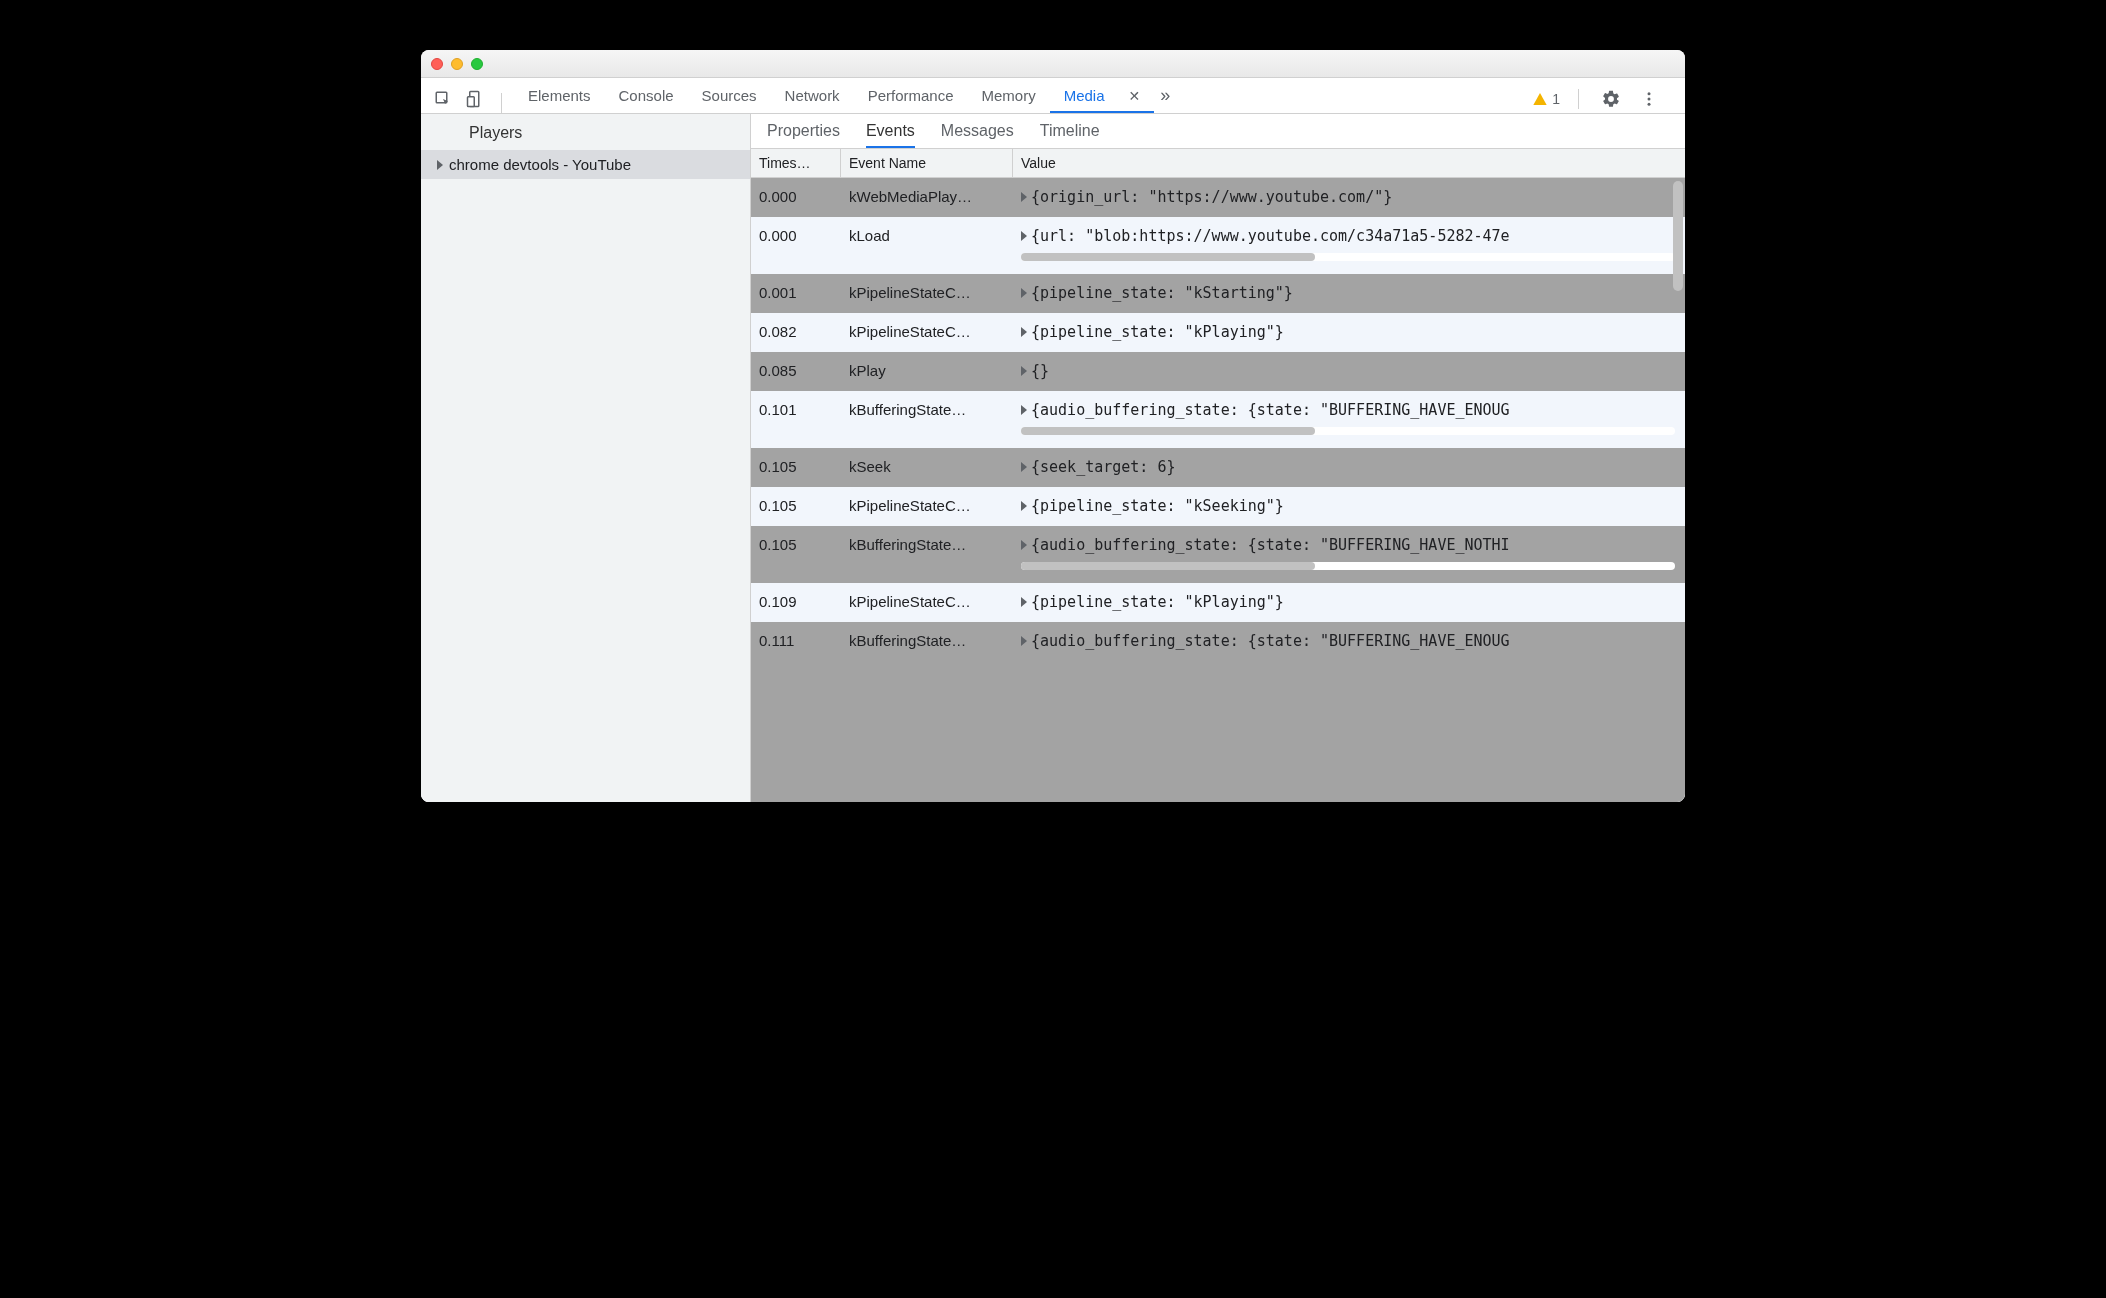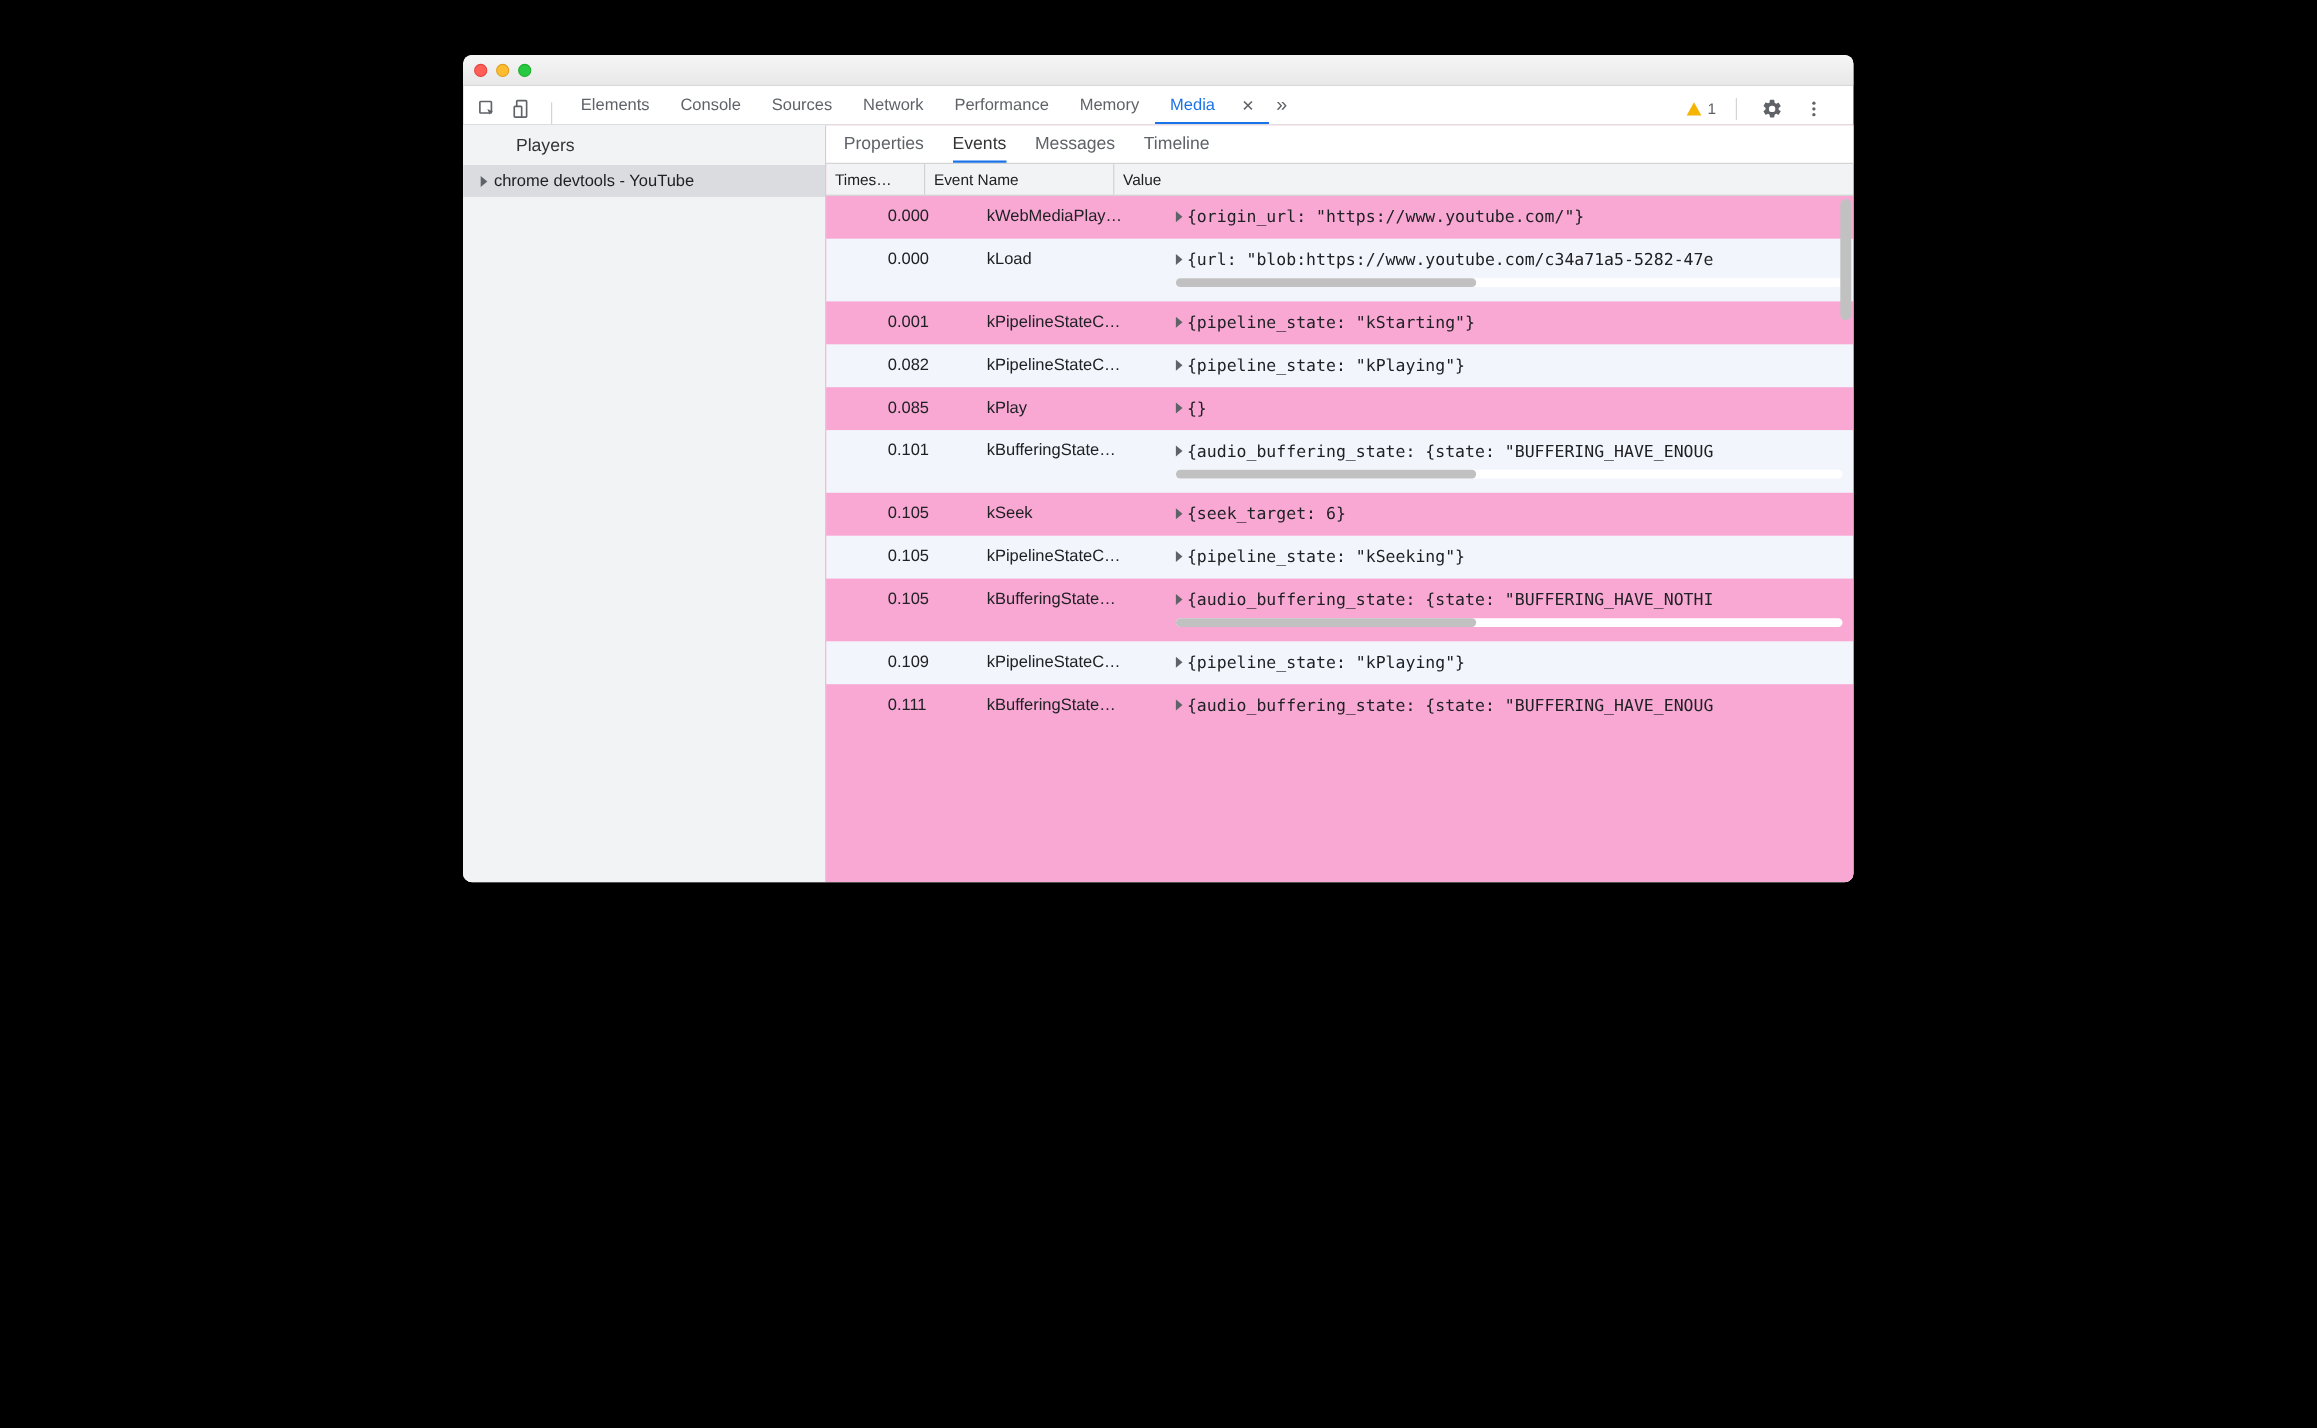--- a/index.html
+++ b/index.html
@@ -87,21 +87,21 @@
     display:flex; align-items:center; gap:6px;
     padding: 6px 10px 6px 16px;
     background:#dadce0; color:#202124; font-size:15px;
     cursor:pointer;
   }
   .tri { display:inline-block; width:0;height:0;
     border-top:5px solid transparent;
     border-bottom:5px solid transparent;
     border-left:6px solid #5f6368;
   }
-  .main { flex:1; display:flex; flex-direction:column; background:#f9a8d4; min-width:0;}
+  .main { flex:1; display:flex; flex-direction:column; background:#a3a3a3; min-width:0;}
   .subtabs {
     display:flex; gap: 26px; padding: 8px 16px 0;
     border-bottom: 1px solid #d0d0d0;
     background:#fff;
   }
   .subtab {
     font-size:16px; color:#5f6368; padding-bottom:8px; cursor:pointer;
   }
   .subtab.active {
     color:#333;
@@ -120,21 +120,20 @@
   .col-ts { width: 90px; }
   .col-ev { width: 172px; }
   .col-val { flex:1; }
   .tbody {
     overflow-y:auto; height: calc(100% - 30px);
     font-size:15px;
   }
   .row {
     display:flex; align-items:flex-start;
     border-bottom:1px solid #e8eaed00;
-    padding-left:48px;
   }
   .row.alt { background:#f2f6fc; }
   .cell {
     padding:10px 8px;
     white-space:nowrap; overflow:hidden; text-overflow:ellipsis;
   }
   .cell.valcell { flex:1; min-width:0; display:flex; flex-direction:column; gap:8px;}
   .valline { display:flex; align-items:center; gap:4px; font-family: ui-monospace, Menlo, Consolas, monospace;}
   .valtext { white-space:nowrap; overflow:hidden; text-overflow:clip; }
   .hscroll {

